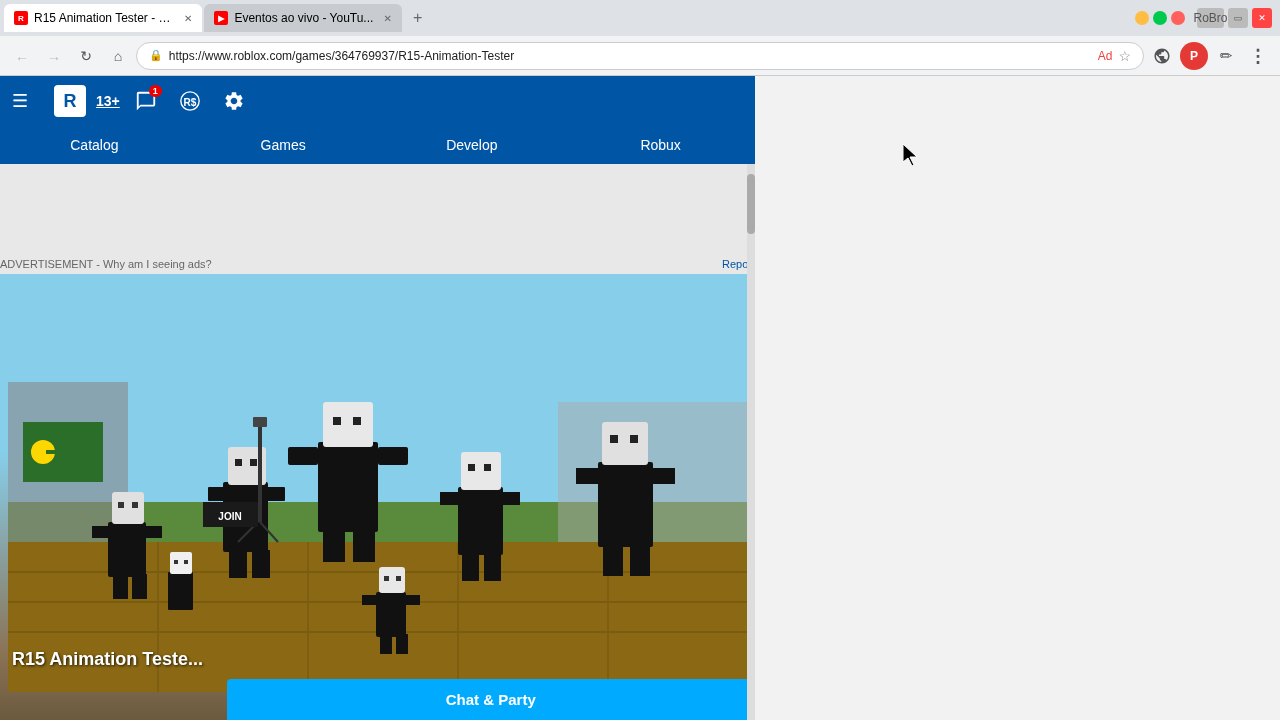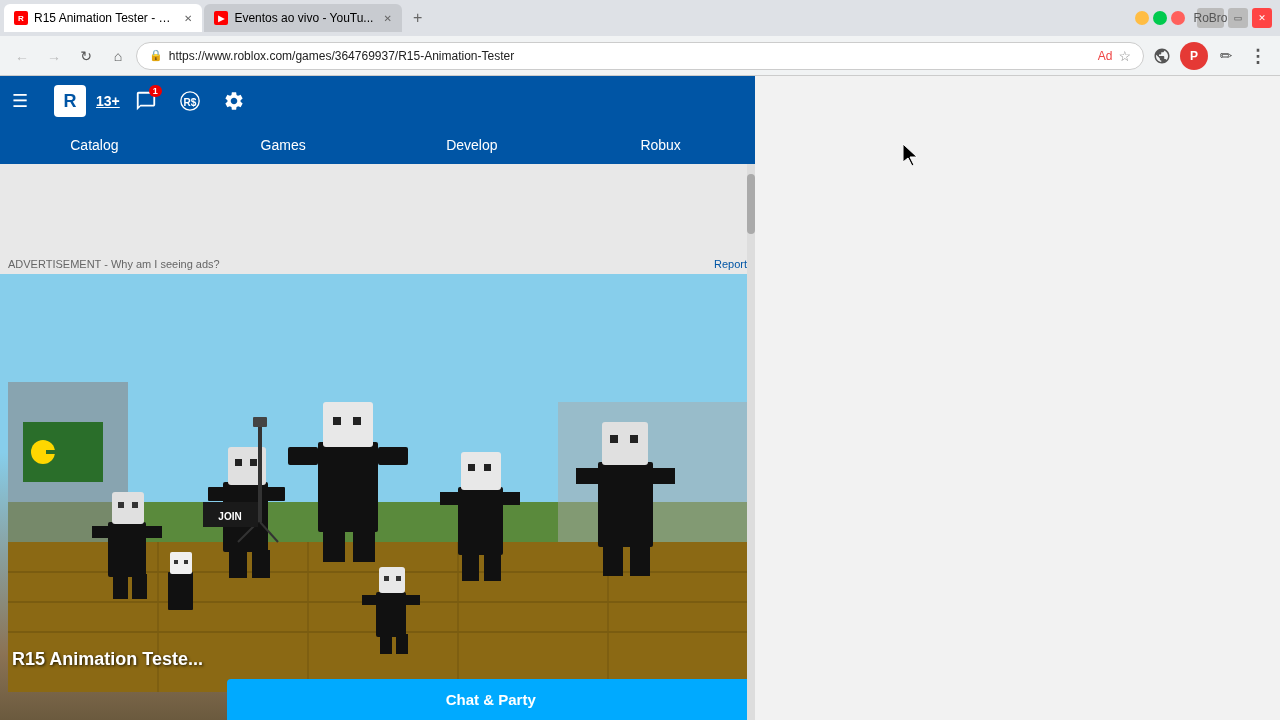--- a/index.html
+++ b/index.html
@@ -37,21 +37,21 @@
     .roblox-search-icon { color: #888; font-size: 14px; cursor: pointer; }
     .roblox-header-actions { display: flex; align-items: center; gap: 8px; }
     .age-badge { color: #fff; font-size: 14px; font-weight: bold; text-decoration: underline; }
     .header-icon-btn { width: 36px; height: 36px; display: flex; align-items: center; justify-content: center; border-radius: 4px; cursor: pointer; position: relative; }
     .header-icon-btn svg { width: 22px; height: 22px; fill: #fff; }
     .notification-badge { position: absolute; top: 2px; right: 2px; background: #e00; color: #fff; font-size: 9px; border-radius: 8px; padding: 1px 4px; font-weight: bold; }
     .roblox-nav { display: flex; height: 38px; align-items: center; }
     .roblox-nav-item { flex: 1; text-align: center; color: #fff; font-size: 14px; font-weight: 500; cursor: pointer; height: 100%; display: flex; align-items: center; justify-content: center; }
 
     
-    .ad-area { background: #e8e8e8; height: 110px; display: flex; align-items: flex-end; padding: 4px 8px; }
+    .ad-area { background: #e8e8e8; height: 110px; display: flex; align-items: flex-end; padding: 4px 0; }
     .ad-info { display: flex; justify-content: space-between; width: 100%; align-items: center; }
     .ad-label { font-size: 11px; color: #666; }
     .ad-report { font-size: 11px; color: #0055a5; cursor: pointer; }
 
     
     .game-screenshot-container { flex: 1; position: relative; overflow: hidden; }
     .game-screenshot { width: 100%; height: 100%; object-fit: cover; background: linear-gradient(180deg, #87ceeb 0%, #87ceeb 40%, #8B7355 85%, #6b5a3e 100%); display: flex; align-items: center; justify-content: center; position: relative; overflow: hidden; }
 
     
     .chat-party-btn { position: absolute; bottom: 0; right: 0; left: 30%; background: #00aaff; color: #fff; font-size: 15px; font-weight: bold; padding: 12px 20px; text-align: center; cursor: pointer; border-radius: 4px 4px 0 0; }

